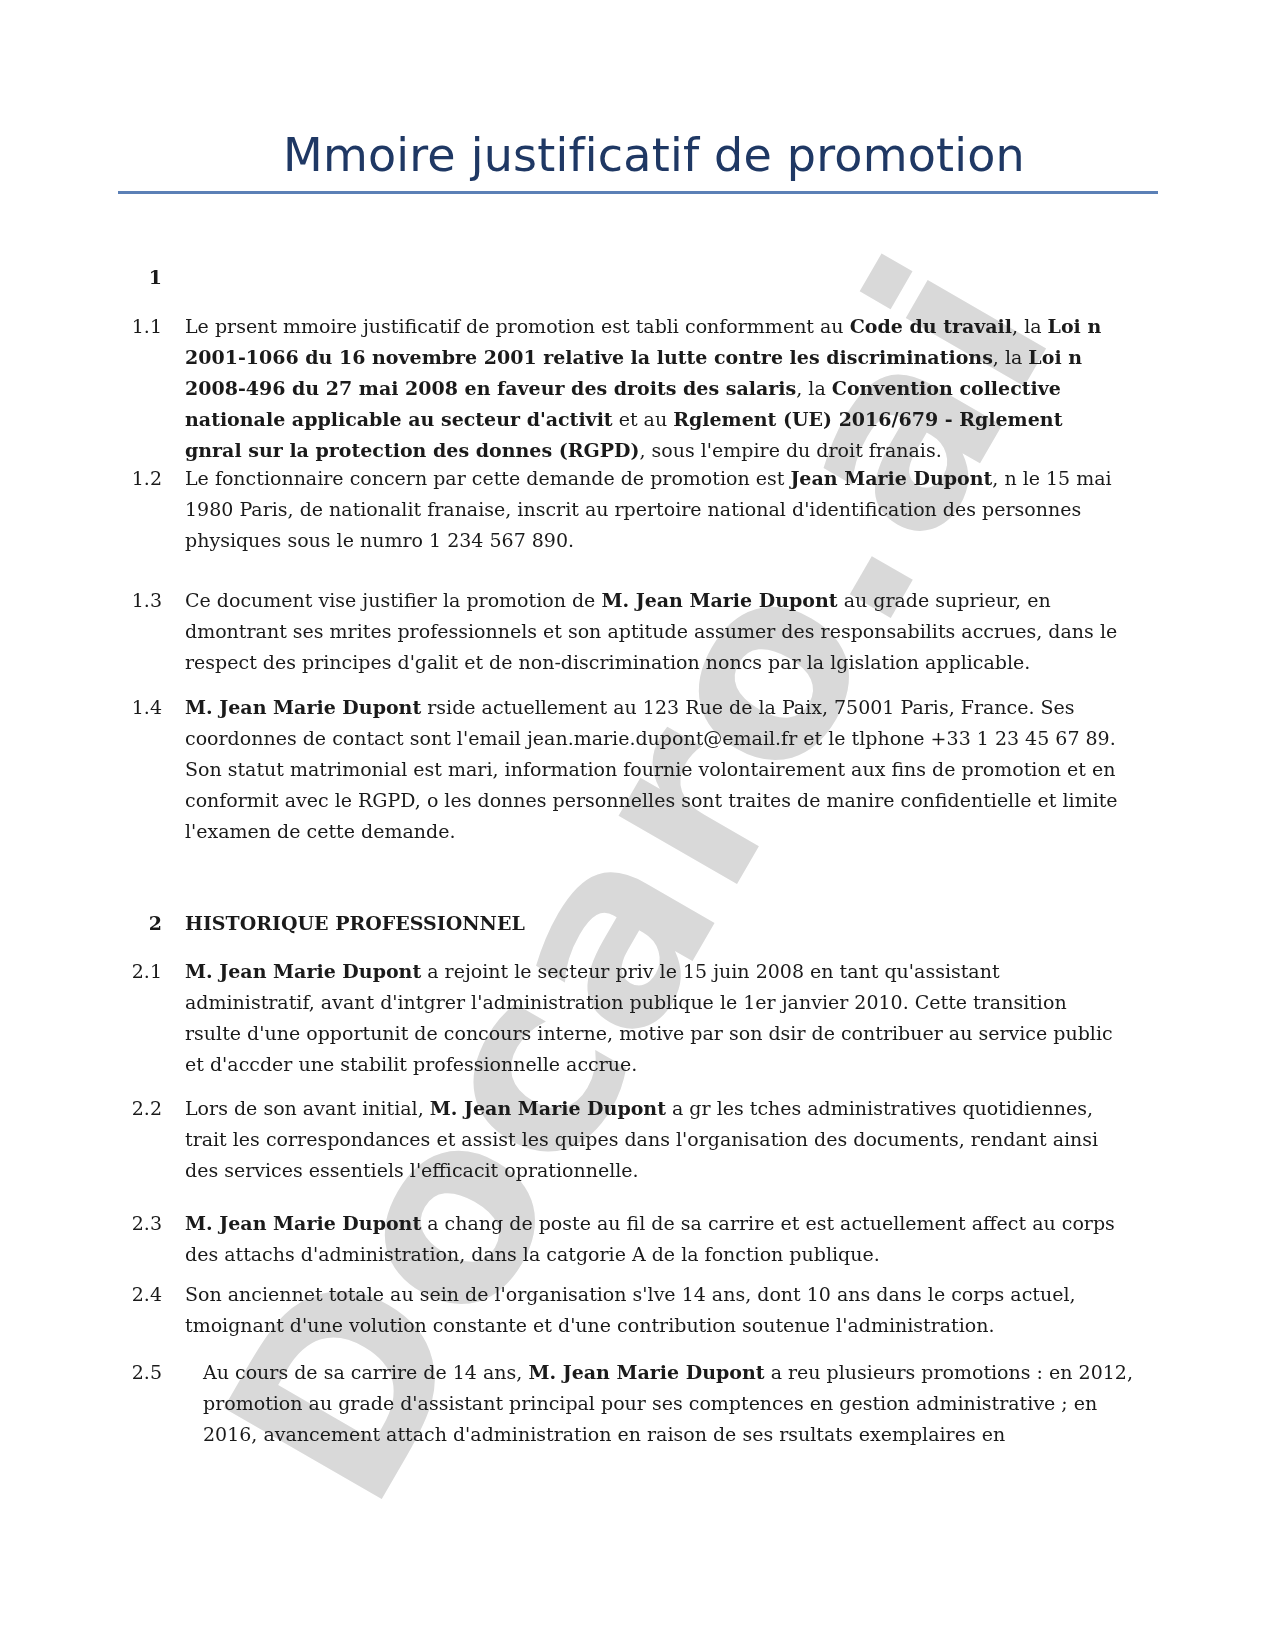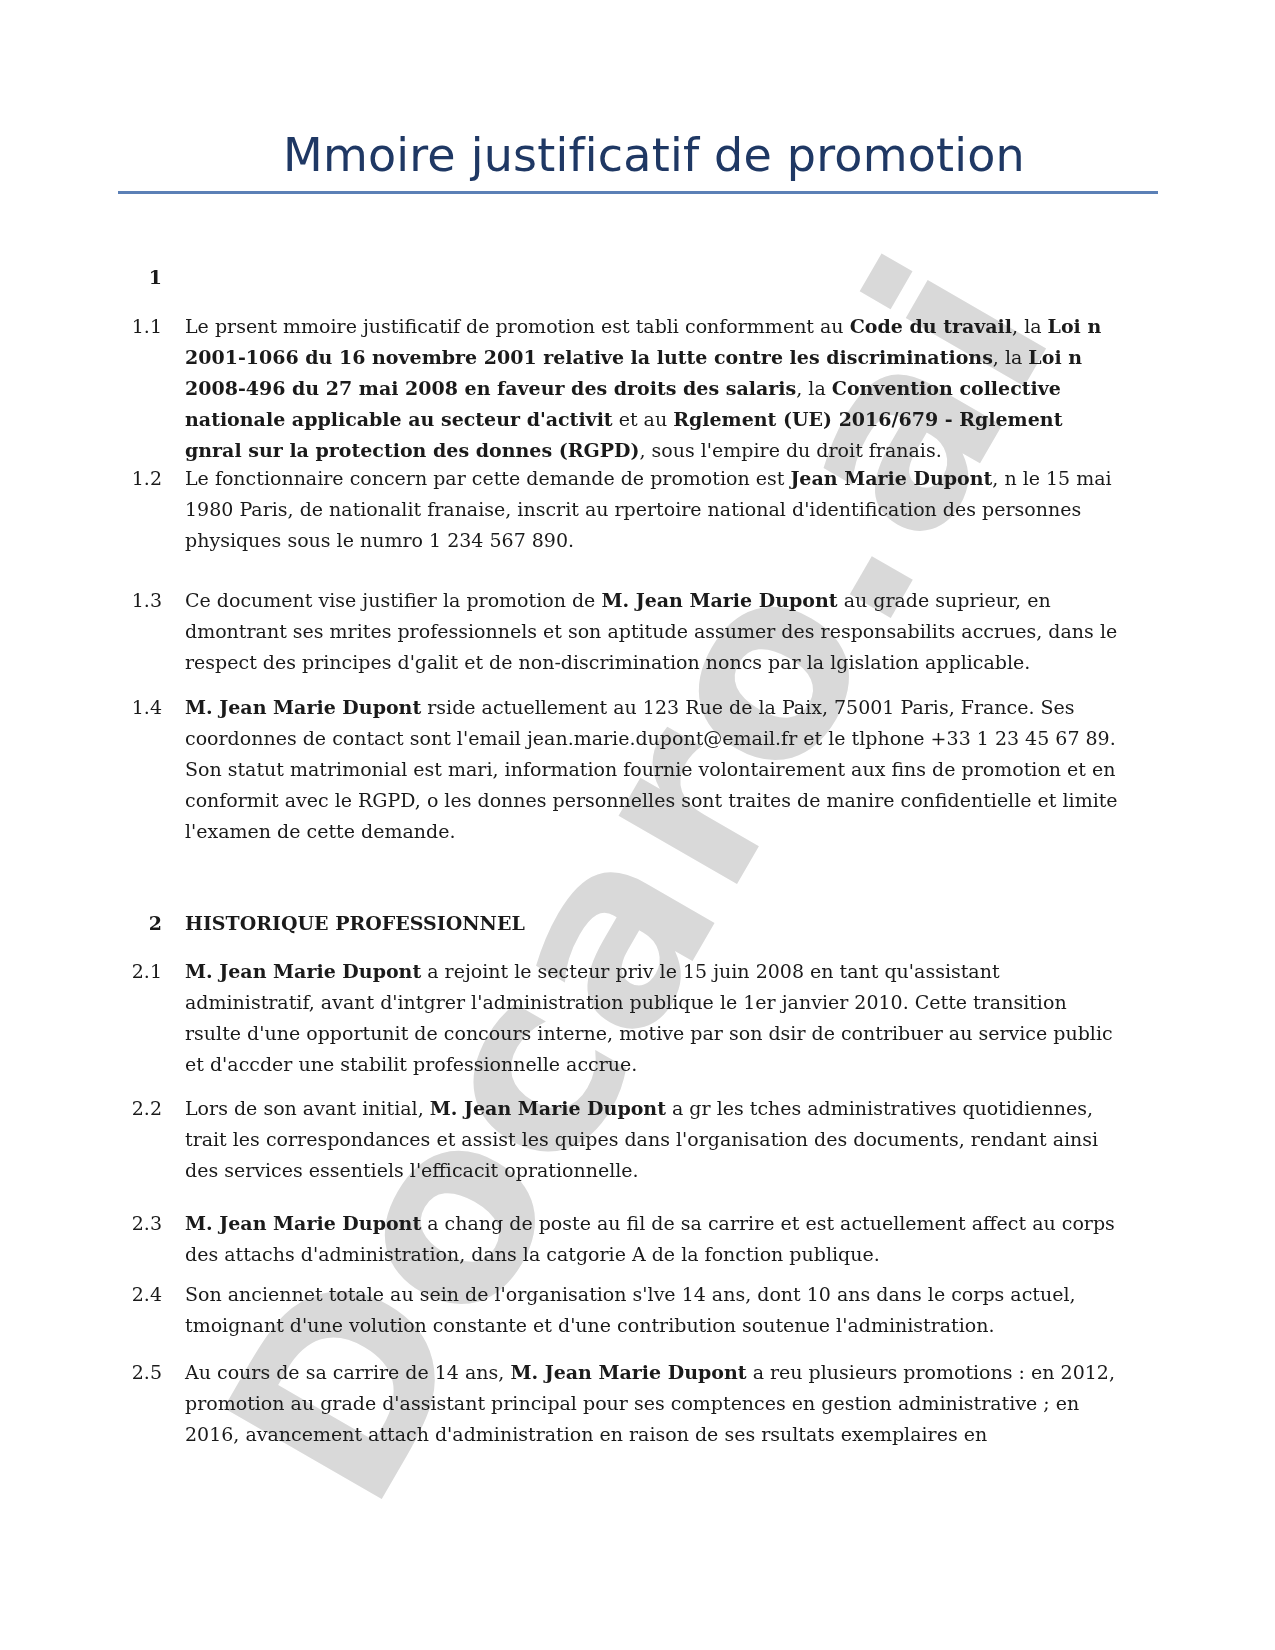--- a/index.html
+++ b/index.html
@@ -155,19 +155,19 @@
     <div class="para" style="top:1208px;">
       <span class="num">2.3</span>
       <span class="text"><b>M. Jean Marie Dupont</b><span> a chang de poste au fil de sa carrire et est actuellement affect au corps des attachs d'administration, dans la catgorie A de la fonction publique.</span></span>
     </div>
 
     <div class="para" style="top:1279px;">
       <span class="num">2.4</span>
       <span class="text"><span>Son anciennet totale au sein de l'organisation s'lve  14 ans, dont 10 ans dans le corps actuel, tmoignant d'une volution constante et d'une contribution soutenue  l'administration.</span></span>
     </div>
 
-    <div class="para" style="top:1357px;">
+    <div class="para" style="top:1357px;gap:18px;">
       <span class="num">2.5</span>
       <span class="text"><span>Au cours de sa carrire de 14 ans, </span><b>M. Jean Marie Dupont</b><span> a reu plusieurs promotions : en 2012, promotion au grade d'assistant principal pour ses comptences en gestion administrative ; en 2016, avancement  attach d'administration en raison de ses rsultats exemplaires en</span></span>
     </div>
 
   </div>
 </div>
 
 </body></html>

